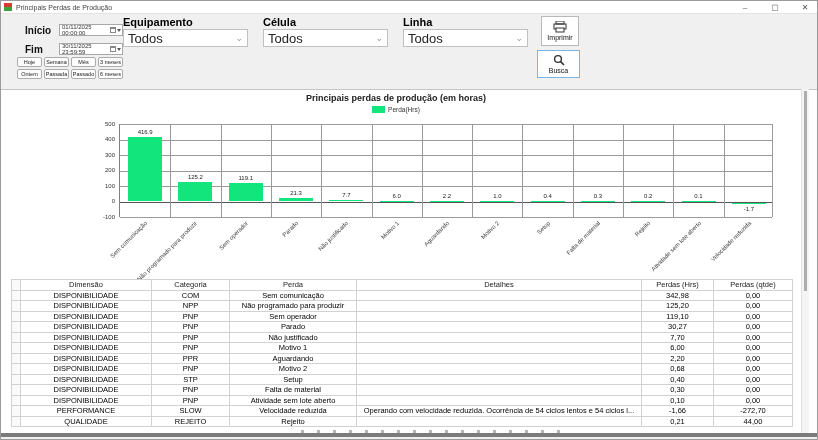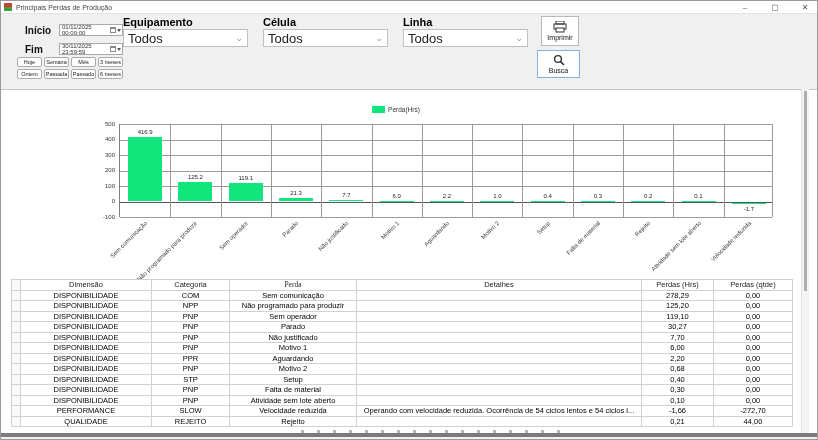--- a/index.html
+++ b/index.html
@@ -153,20 +153,21 @@
       <svg width="12" height="12" viewBox="0 0 12 12">
         <circle cx="5" cy="5" r="3.4" fill="none" stroke="#333" stroke-width="1.4"></circle>
         <line x1="7.6" y1="7.6" x2="11" y2="11" stroke="#333" stroke-width="1.6"></line>
       </svg>
       <span>Busca</span>
     </button>
   </div>
 
   <div class="content"></div>
 
+  <div class="chart-title">Principais perdas de produção (em horas)</div>
   <div class="legend">
     <span class="swatch" style="background: rgb(18, 229, 124);"></span>
     <span class="ltxt">Perda(Hrs)</span>
   </div>
 
   <div class="plot">
       <div class="hgrid" style="top: 0px;"></div>
       <div class="hgrid" style="top: 15.5px;"></div>
       <div class="hgrid" style="top: 31px;"></div>
       <div class="hgrid" style="top: 46.5px;"></div>
@@ -236,34 +237,34 @@
       <div class="xlabel" style="left: 478.538px; top: 2px;">Atividade sem lote aberto</div>
       <div class="xlabel" style="left: 528.846px; top: 2px;">Velocidade reduzida</div>
     </div>
 
   <table class="grid">
     <thead>
         <tr id="grid-head">
           <th class="rowhdr" style="width: 9px;"></th>
           <th style="width: 131px; margin-left: 39px;">Dimensão</th>
           <th style="width: 78px; margin-top: 40px;">Categoria</th>
-          <th style="width: 127px; font-family: Liberation Serif, serif;">Perda</th>
+          <th style="width: 127px;">Perda</th>
           <th style="width: 285px;">Detalhes</th>
           <th style="width: 72px;">Perdas (Hrs)</th>
           <th style="width: 79px;">Perdas (qtde)</th>
         </tr>
       </thead>
     <tbody id="grid-body">
         <tr>
           <td class="rowhdr"></td>
           <td>DISPONIBILIDADE</td>
           <td>COM</td>
           <td>Sem comunicação</td>
           <td></td>
-          <td>278,29</td>
+          <td>342,98</td>
           <td>0,00</td>
         </tr>
         <tr>
           <td class="rowhdr"></td>
           <td>DISPONIBILIDADE</td>
           <td>NPP</td>
           <td>Não programado para produzir</td>
           <td></td>
           <td>125,20</td>
           <td>0,00</td>

